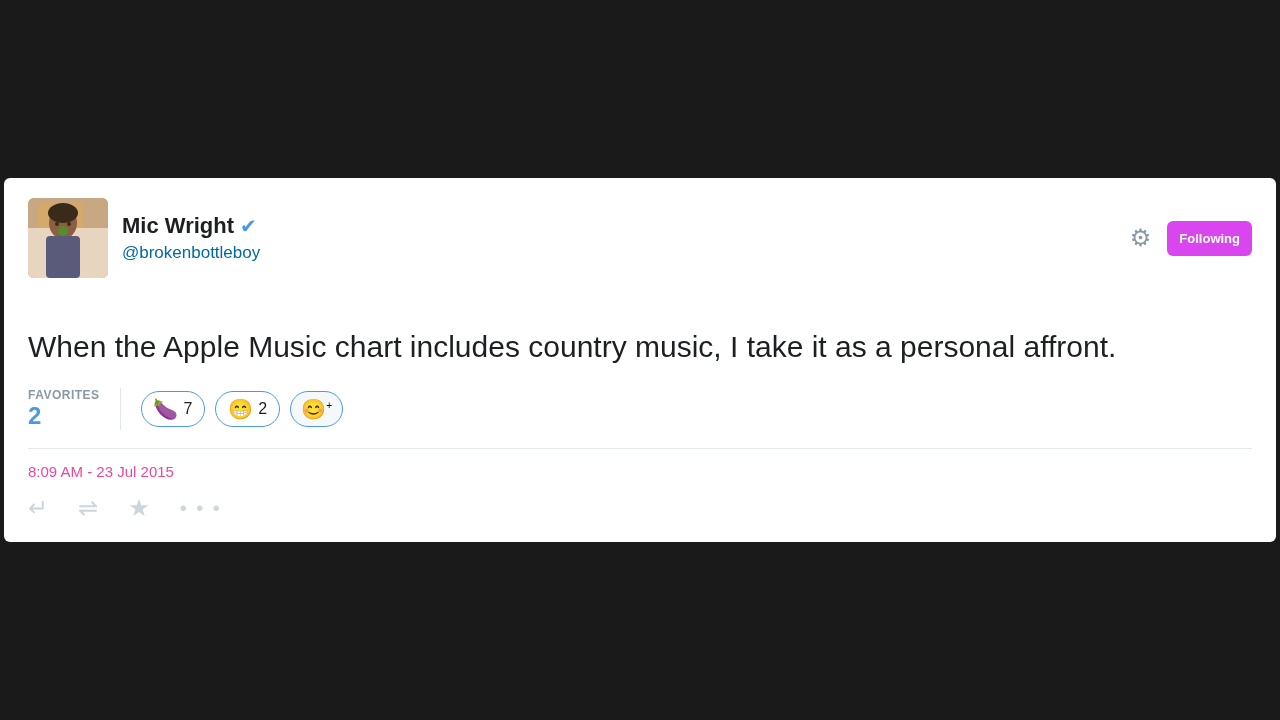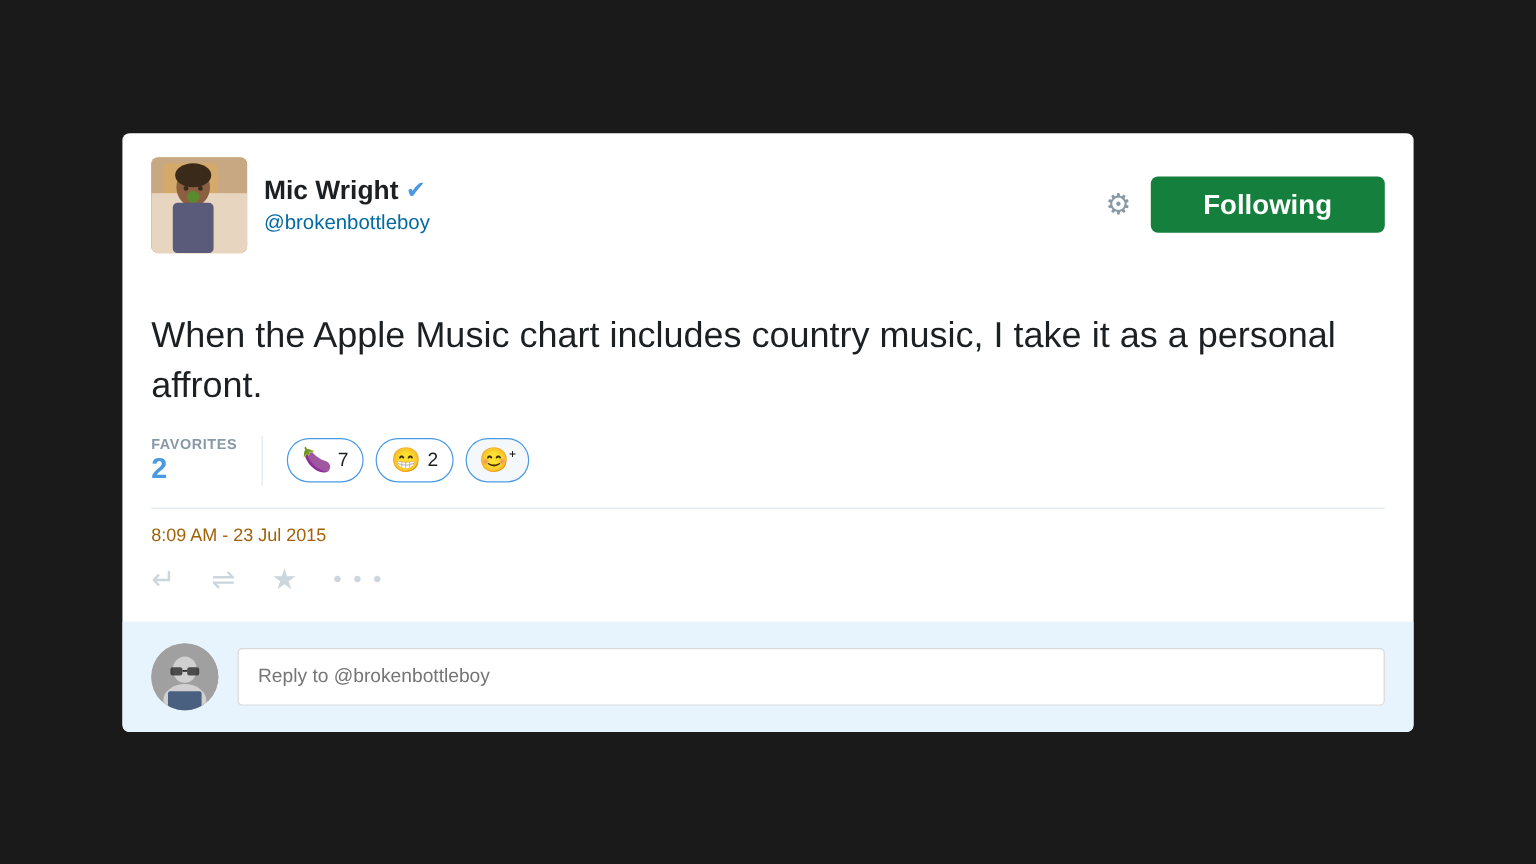--- a/index.html
+++ b/index.html
@@ -7,21 +7,21 @@
       background: #1a1a1a;
       display: flex;
       justify-content: center;
       align-items: center;
       width: 1280px;
       height: 720px;
       font-family: -apple-system, "Helvetica Neue", Arial, sans-serif;
     }
     .tweet-card {
       background: #ffffff;
-      width: 1076px;
+      width: 1272px;
       border-radius: 6px;
       overflow: hidden;
     }
     .tweet-main {
       padding: 20px 24px 16px 24px;
     }
     .tweet-header {
       display: flex;
       align-items: center;
       justify-content: space-between;
@@ -68,26 +68,26 @@
       display: flex;
       align-items: center;
       gap: 16px;
     }
     .gear-icon {
       font-size: 24px;
       color: #8899a6;
       cursor: pointer;
     }
     .following-btn {
-      background: #15803d;
+      background: #d946ef;
       color: white;
       border: none;
       border-radius: 6px;
-      padding: 10px 44px;
-      font-size: 23px;
+      padding: 10px 12px;
+      font-size: 13px;
       font-weight: bold;
       cursor: pointer;
       white-space: nowrap;
     }
     .tweet-text {
       font-size: 30px;
       line-height: 1.4;
       color: #1c2022;
       margin-bottom: 20px;
       margin-top: 48px;
@@ -137,21 +137,21 @@
       border: 1.5px solid #4a9ae3;
       padding: 5px 10px;
     }
     .emoji-count {
       font-size: 16px;
       color: #1c2022;
       font-weight: normal;
     }
     .timestamp {
       font-size: 15px;
-      color: #a16207;
+      color: #ec4899;
       margin-bottom: 14px;
     }
     .action-row {
       display: flex;
       align-items: center;
       gap: 30px;
       padding-bottom: 4px;
     }
     .action-icon {
       font-size: 22px;
@@ -251,31 +251,13 @@
     <div class="timestamp">8:09 AM - 23 Jul 2015</div>
 
     <div class="action-row">
       <span class="action-icon" style="font-size:24px;">↵</span>
       <span class="action-icon" style="font-size:24px;">⇌</span>
       <span class="action-icon" style="font-size:24px;">★</span>
       <span class="action-icon" style="font-size:20px; letter-spacing:2px;">• • •</span>
     </div>
   </div>
 
-  <div class="tweet-reply-section">
-    <div class="reply-avatar">
-      <svg width="56" height="56" viewBox="0 0 56 56" xmlns="http://www.w3.org/2000/svg">
-        <circle cx="28" cy="28" r="28" fill="#a0a0a0"></circle>
-        <ellipse cx="28" cy="22" rx="10" ry="11" fill="#d0d0d0"></ellipse>
-        <ellipse cx="28" cy="48" rx="18" ry="14" fill="#d0d0d0"></ellipse>
-
-        <rect x="16" y="20" width="10" height="7" rx="2" fill="#2a2a2a" opacity="0.8"></rect>
-        <rect x="30" y="20" width="10" height="7" rx="2" fill="#2a2a2a" opacity="0.8"></rect>
-        <line x1="26" y1="23" x2="30" y2="23" stroke="#2a2a2a" stroke-width="1.5"></line>
-
-        <rect x="14" y="40" width="28" height="16" rx="2" fill="#4a6080"></rect>
-      </svg>
-    </div>
-    <div style="flex:1; display:flex; align-items:center;">
-      <input class="reply-input" type="text" placeholder="Reply to @brokenbottleboy" style="width: 100%;">
-    </div>
-  </div>
 </div>
 
 </body></html>

